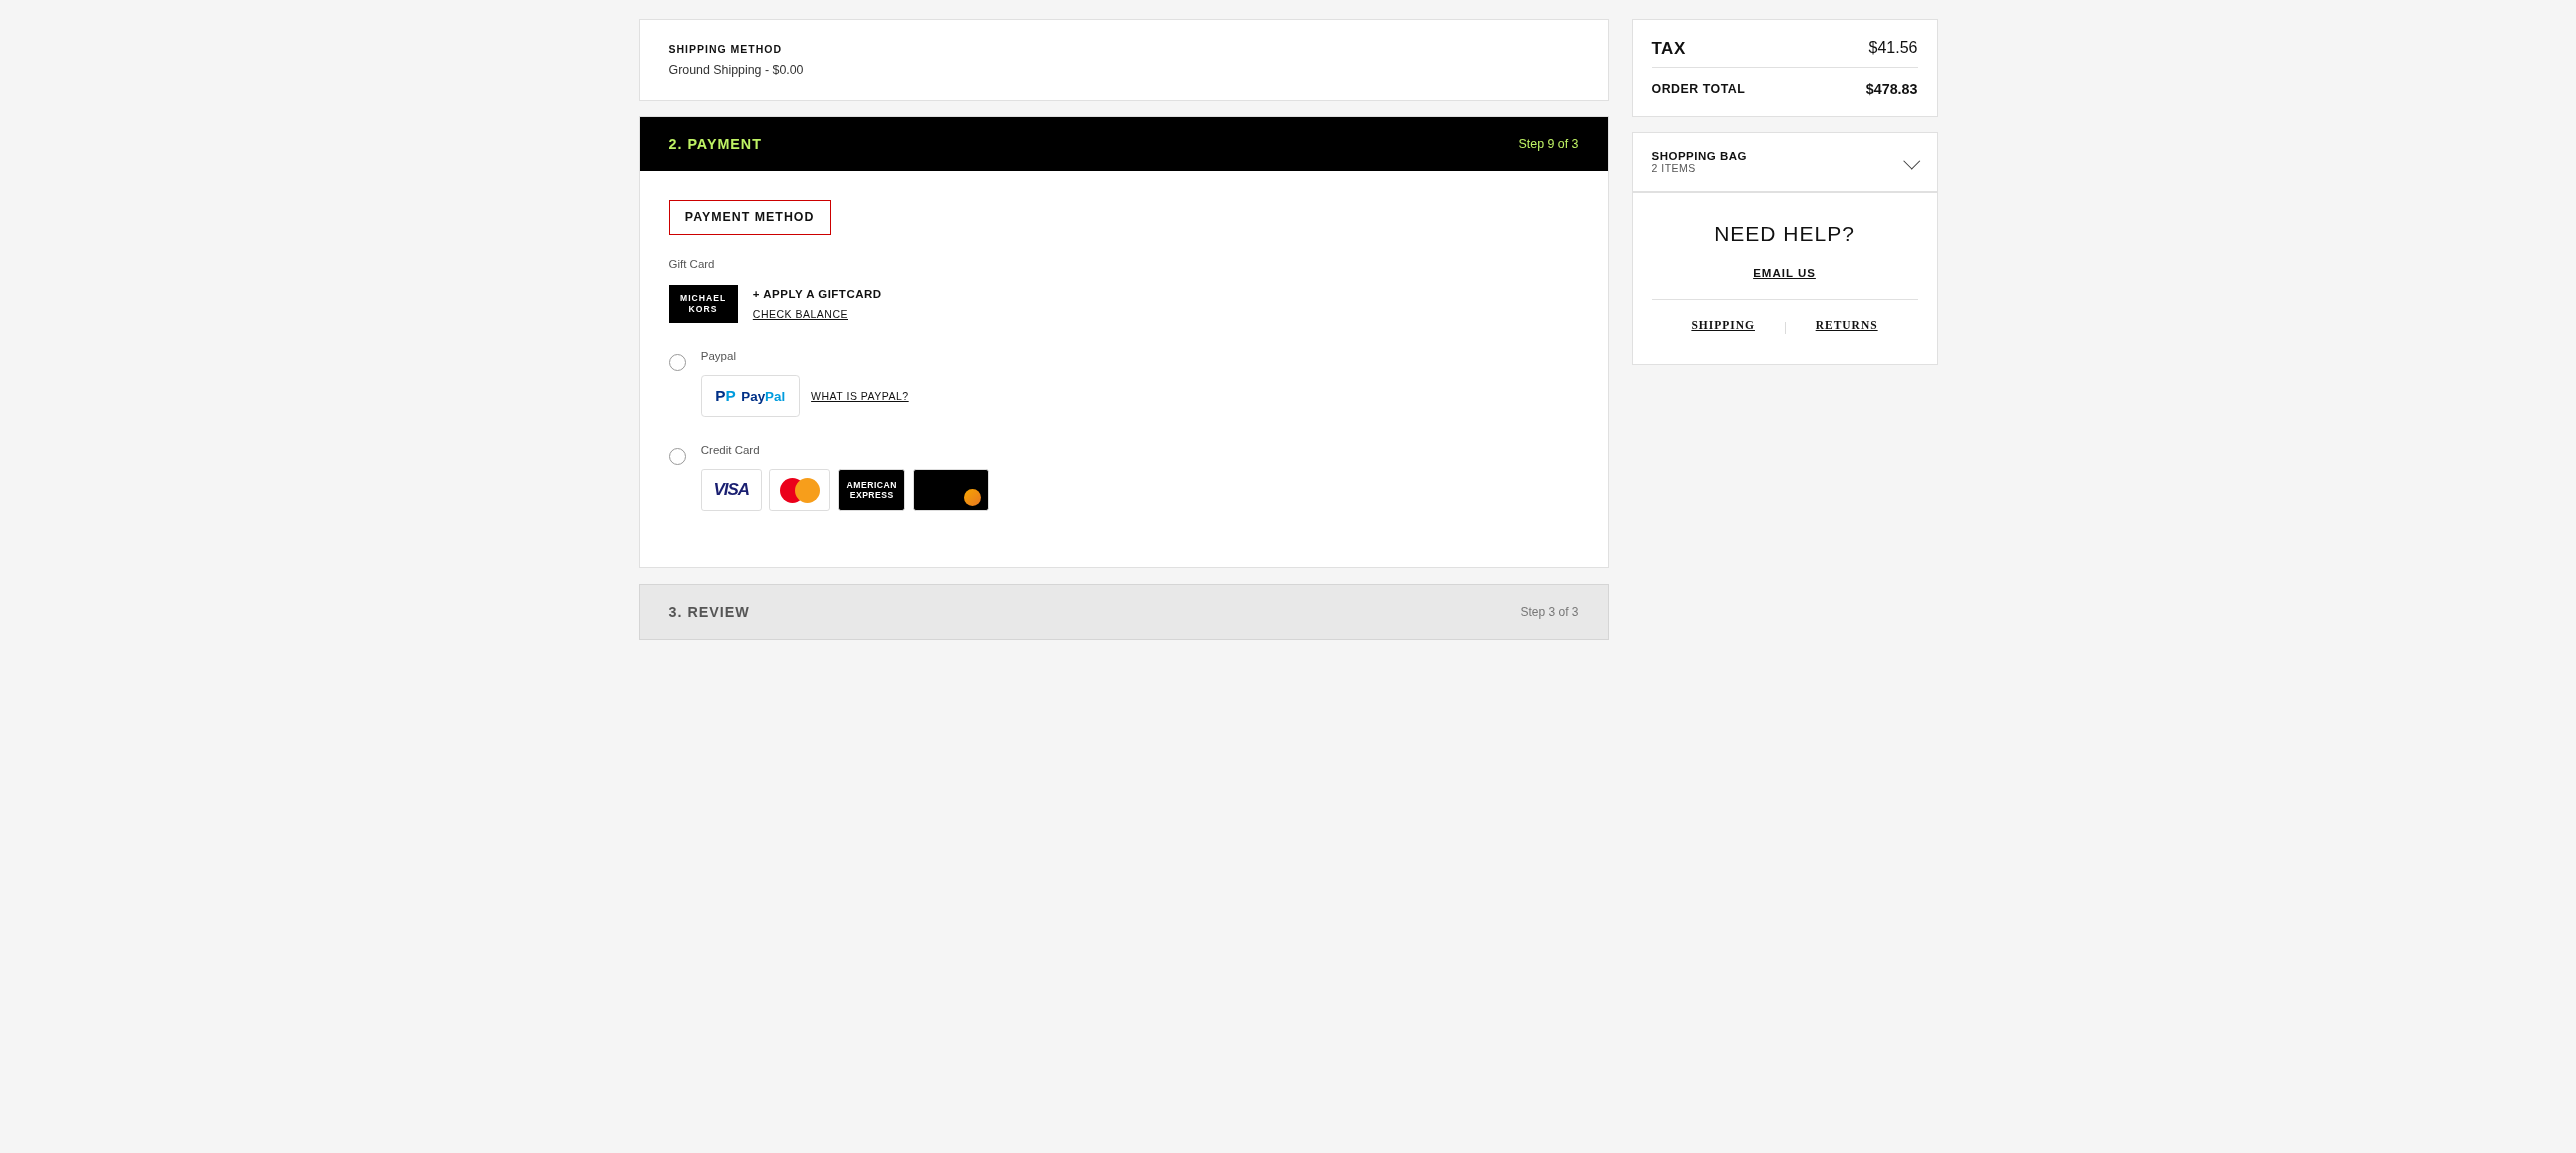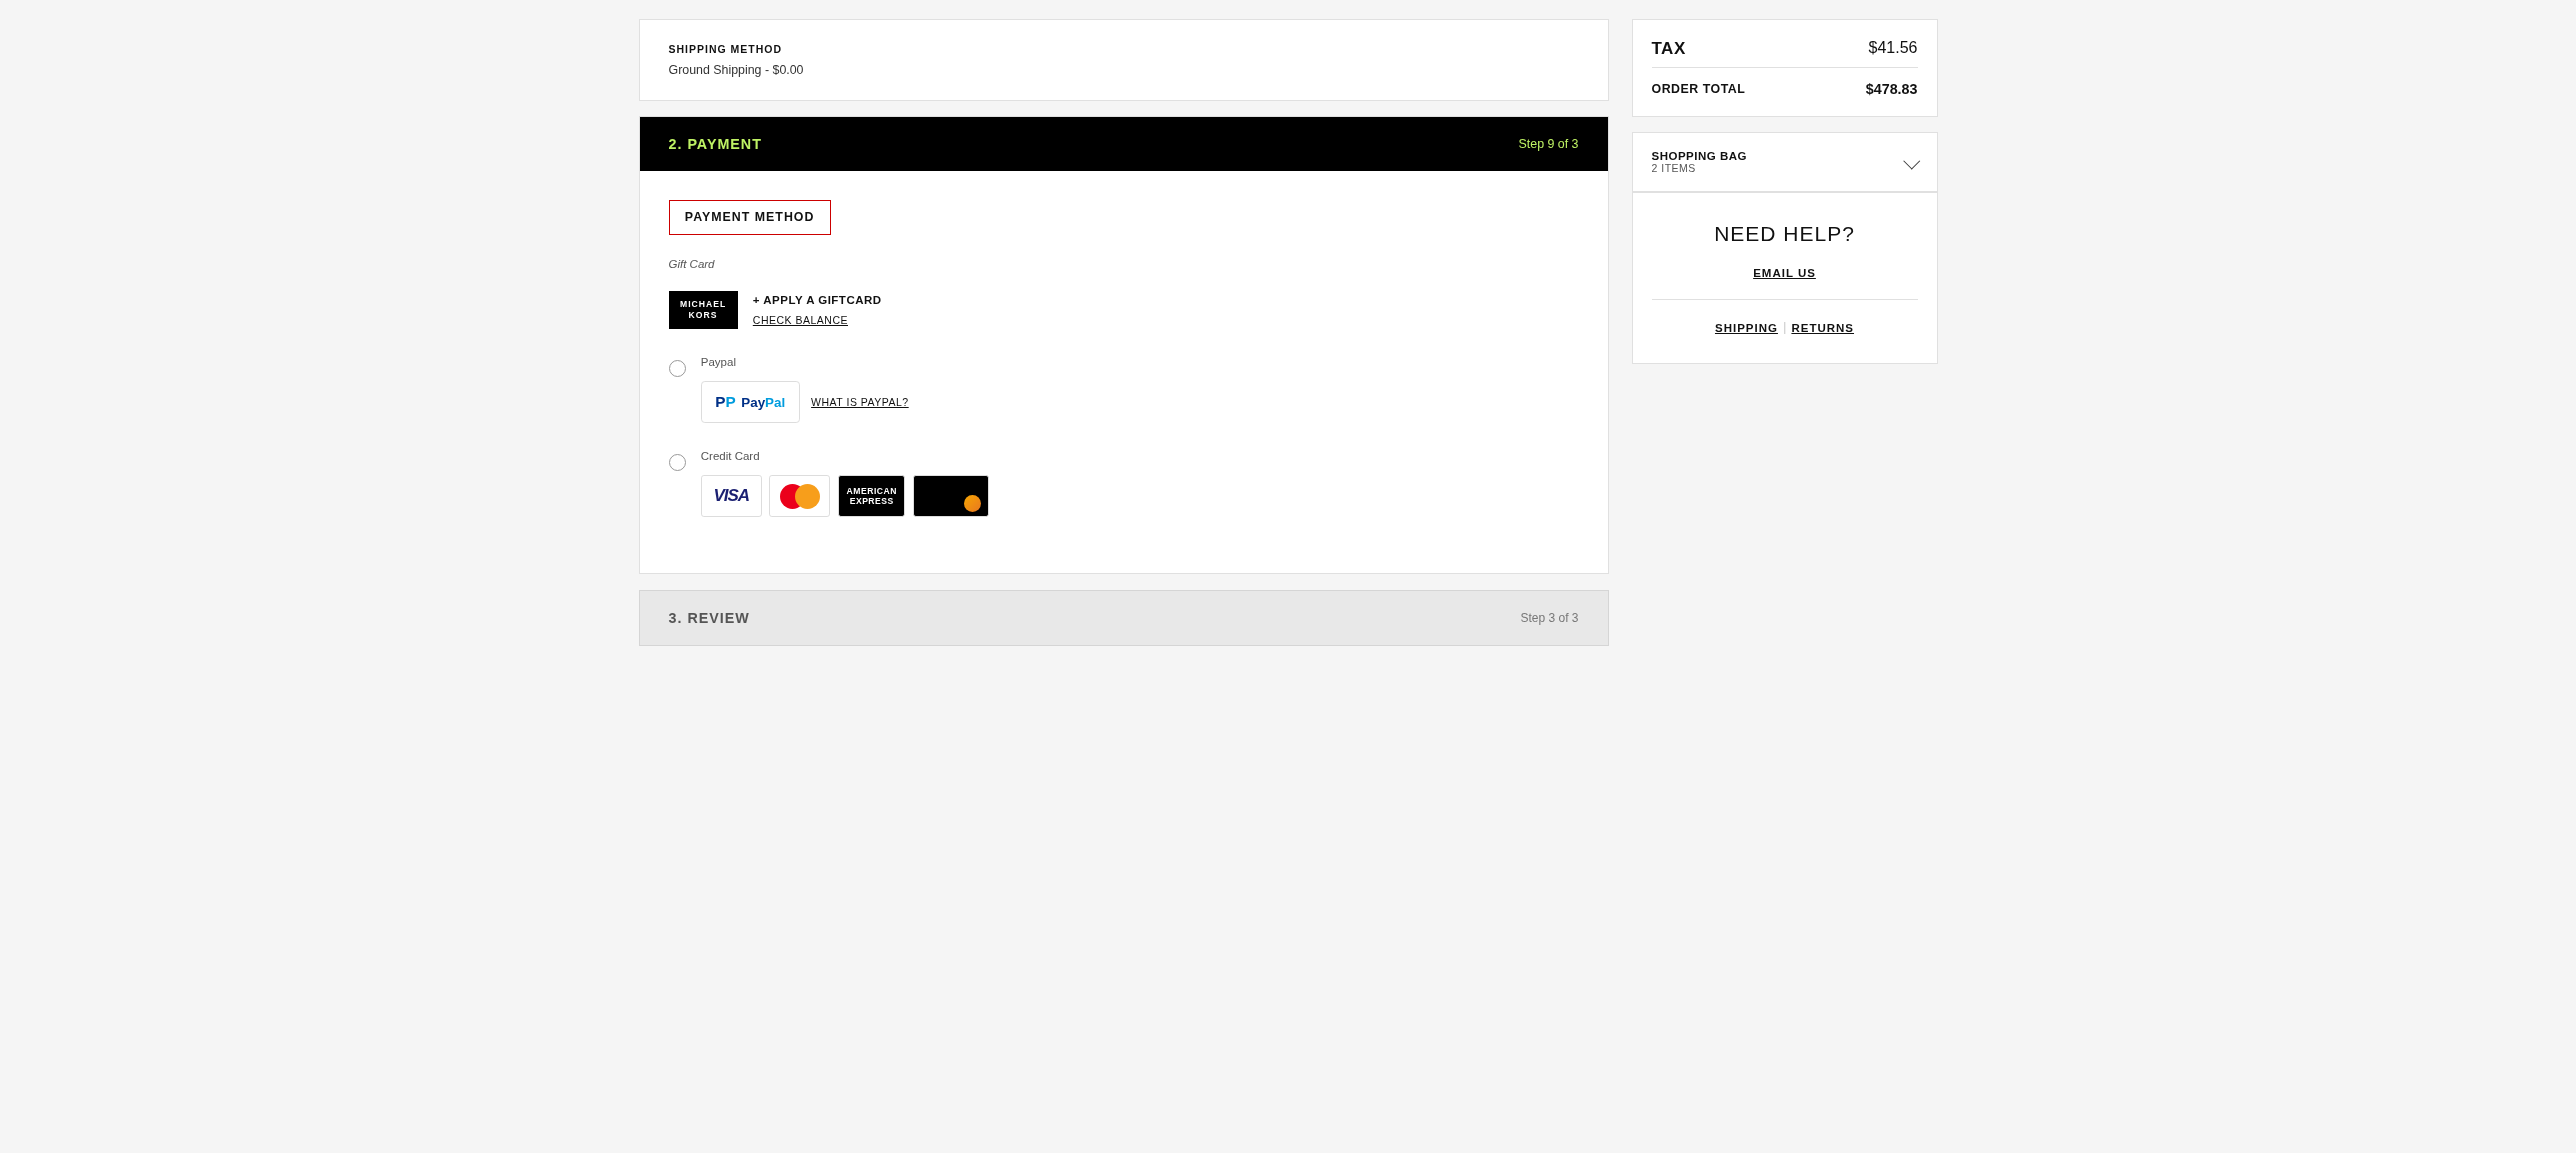--- a/index.html
+++ b/index.html
@@ -86,22 +86,21 @@
       margin-bottom: 23px;
     }
 
     
     .gift-card-row {
       margin-bottom: 27px;
     }
     .gift-card-title {
       font-size: 11.5px;
       color: #555;
-      margin-bottom: 21px;
-      font-style: italic;
+      margin-bottom: 15px;
     }
     .gift-card-actions {
       display: flex;
       align-items: center;
       gap: 15.3px;
       flex-wrap: wrap;
     }
     .mk-logo {
       background: #000;
       color: #fff;
@@ -392,22 +391,23 @@
       text-transform: uppercase;
     }
     .help-divider {
       border: none;
       border-top: 1px solid #e0e0e0;
       margin: 19px 0;
     }
     .help-links {
       display: flex;
       justify-content: center;
-      align-items: flex-end;
-      gap: 5px;
+      align-items: flex-start;
+      gap: 29px;
+      font-family: Liberation Serif, serif;
     }
     .help-link {
       font-size: 11.5px;
       font-weight: 700;
       letter-spacing: 1px;
       text-decoration: underline;
       color: #111;
       cursor: pointer;
       text-transform: uppercase;
     }

